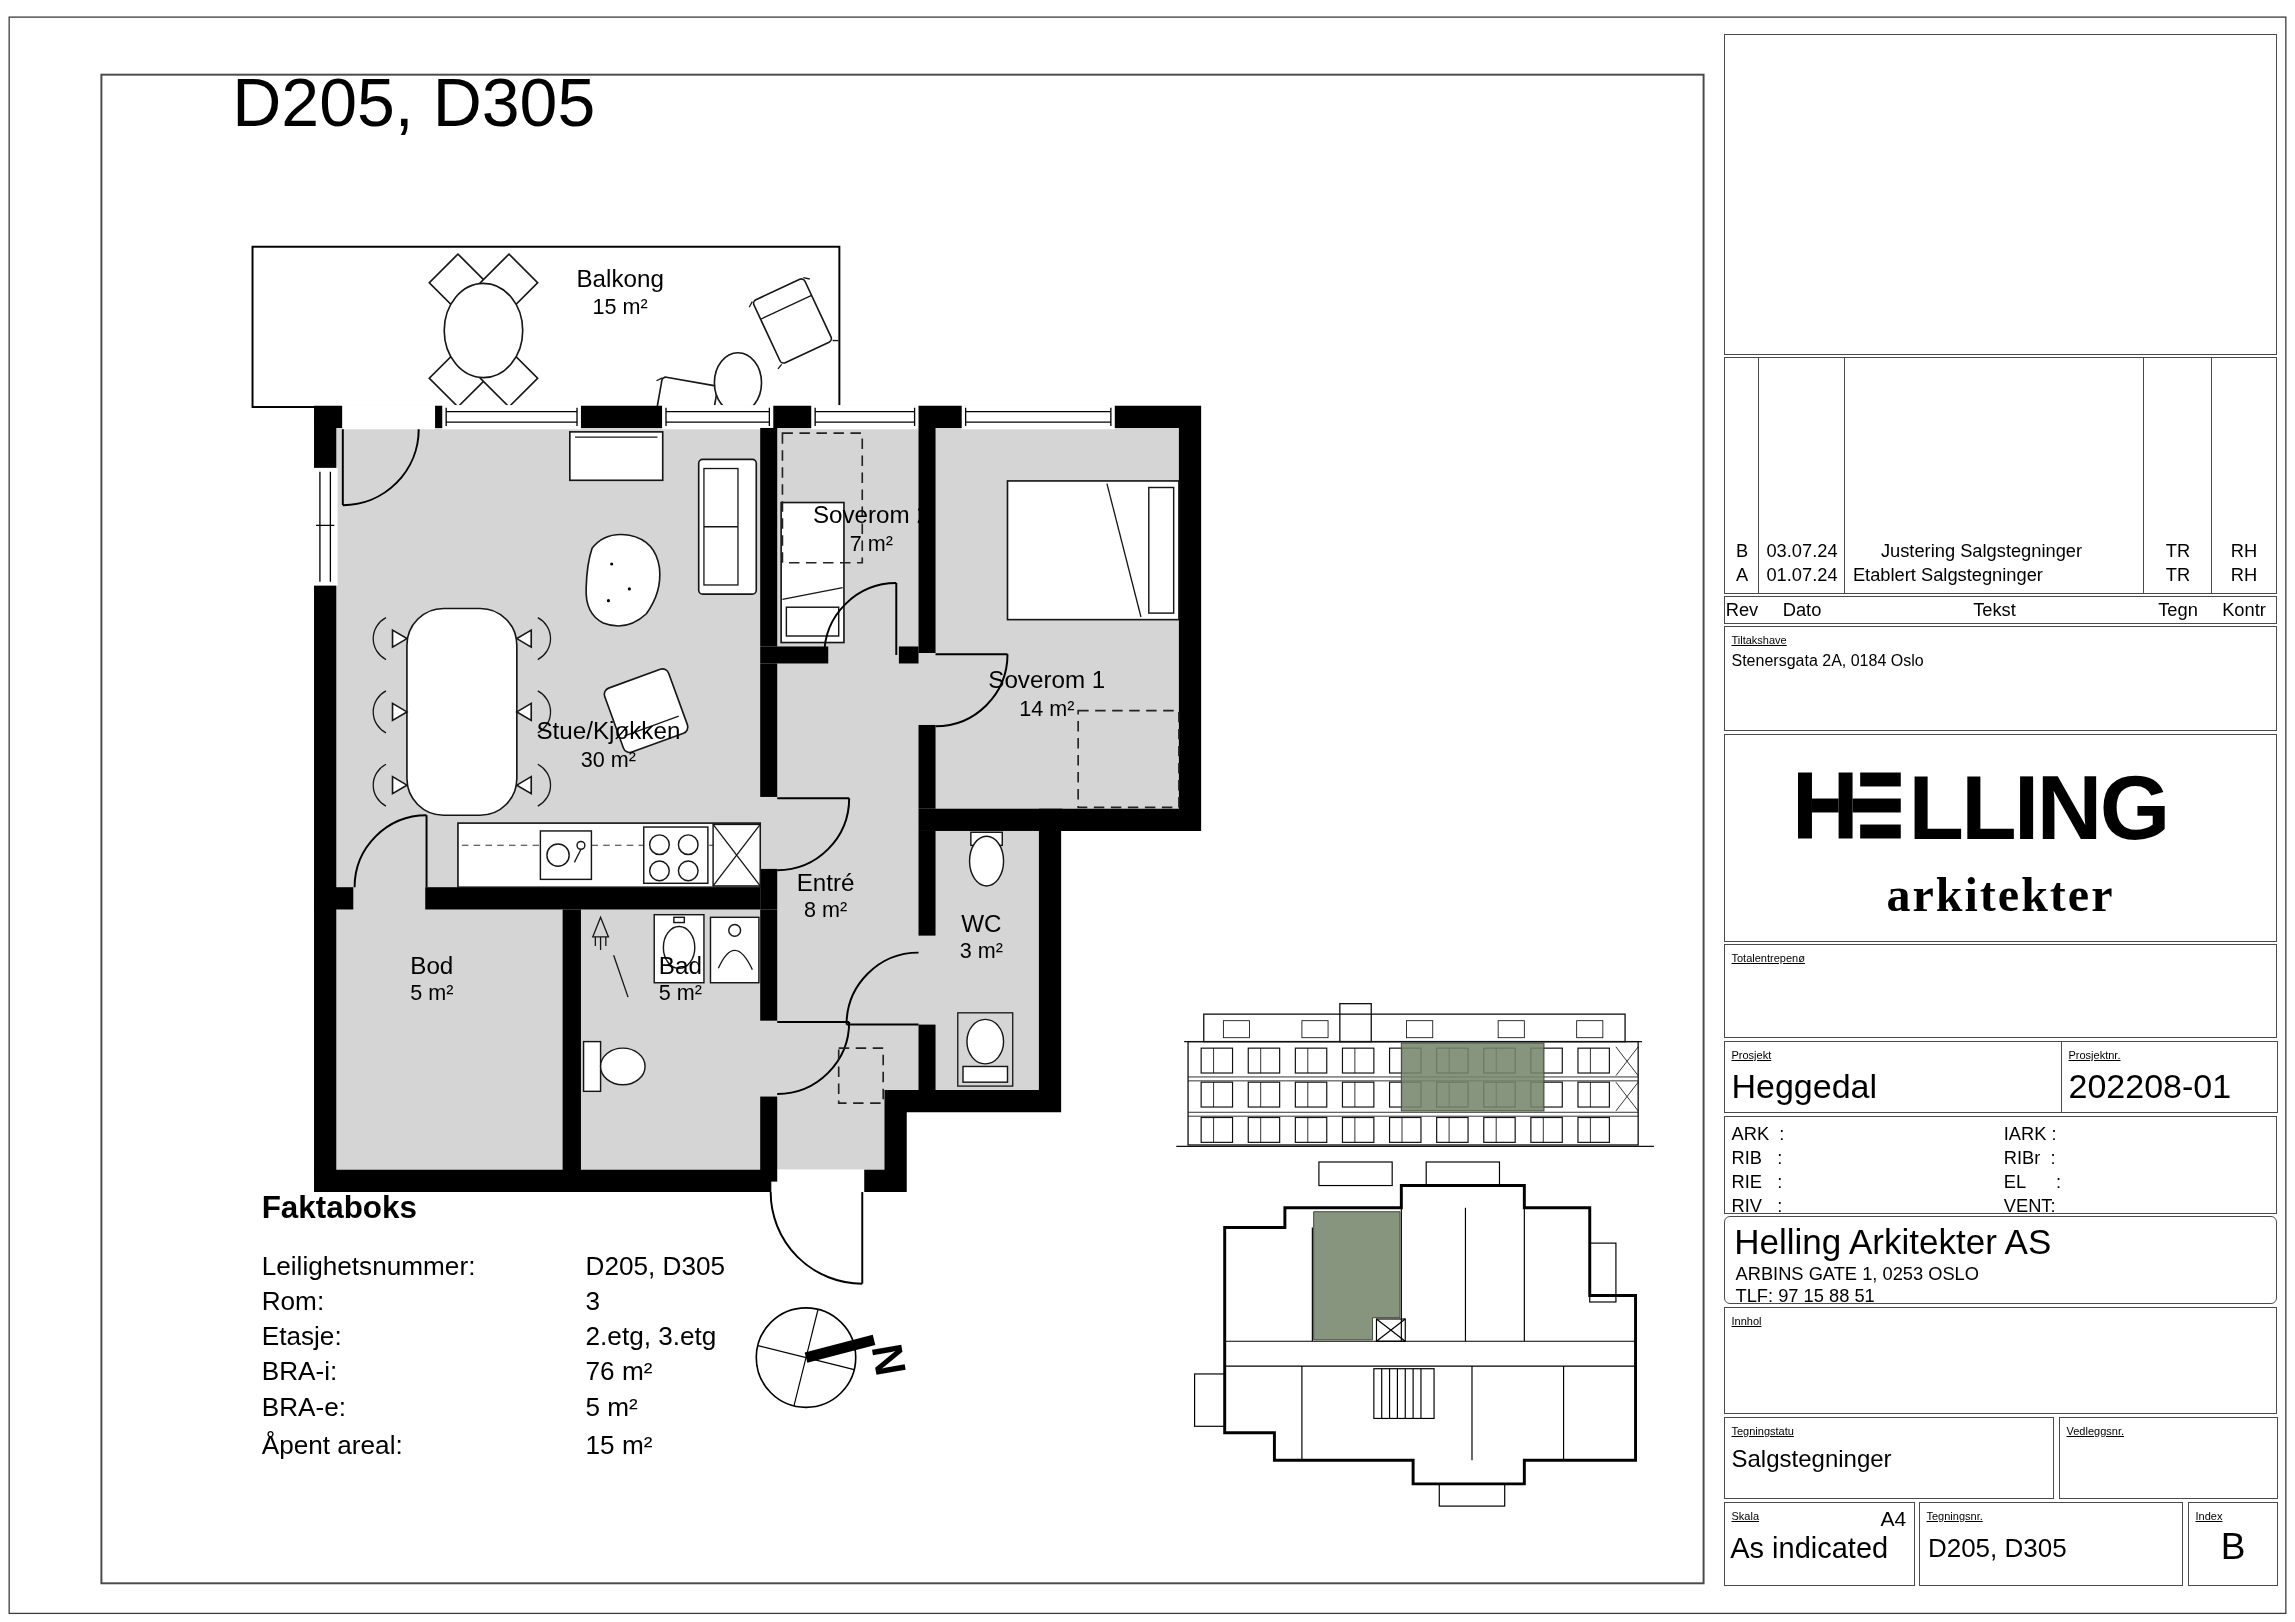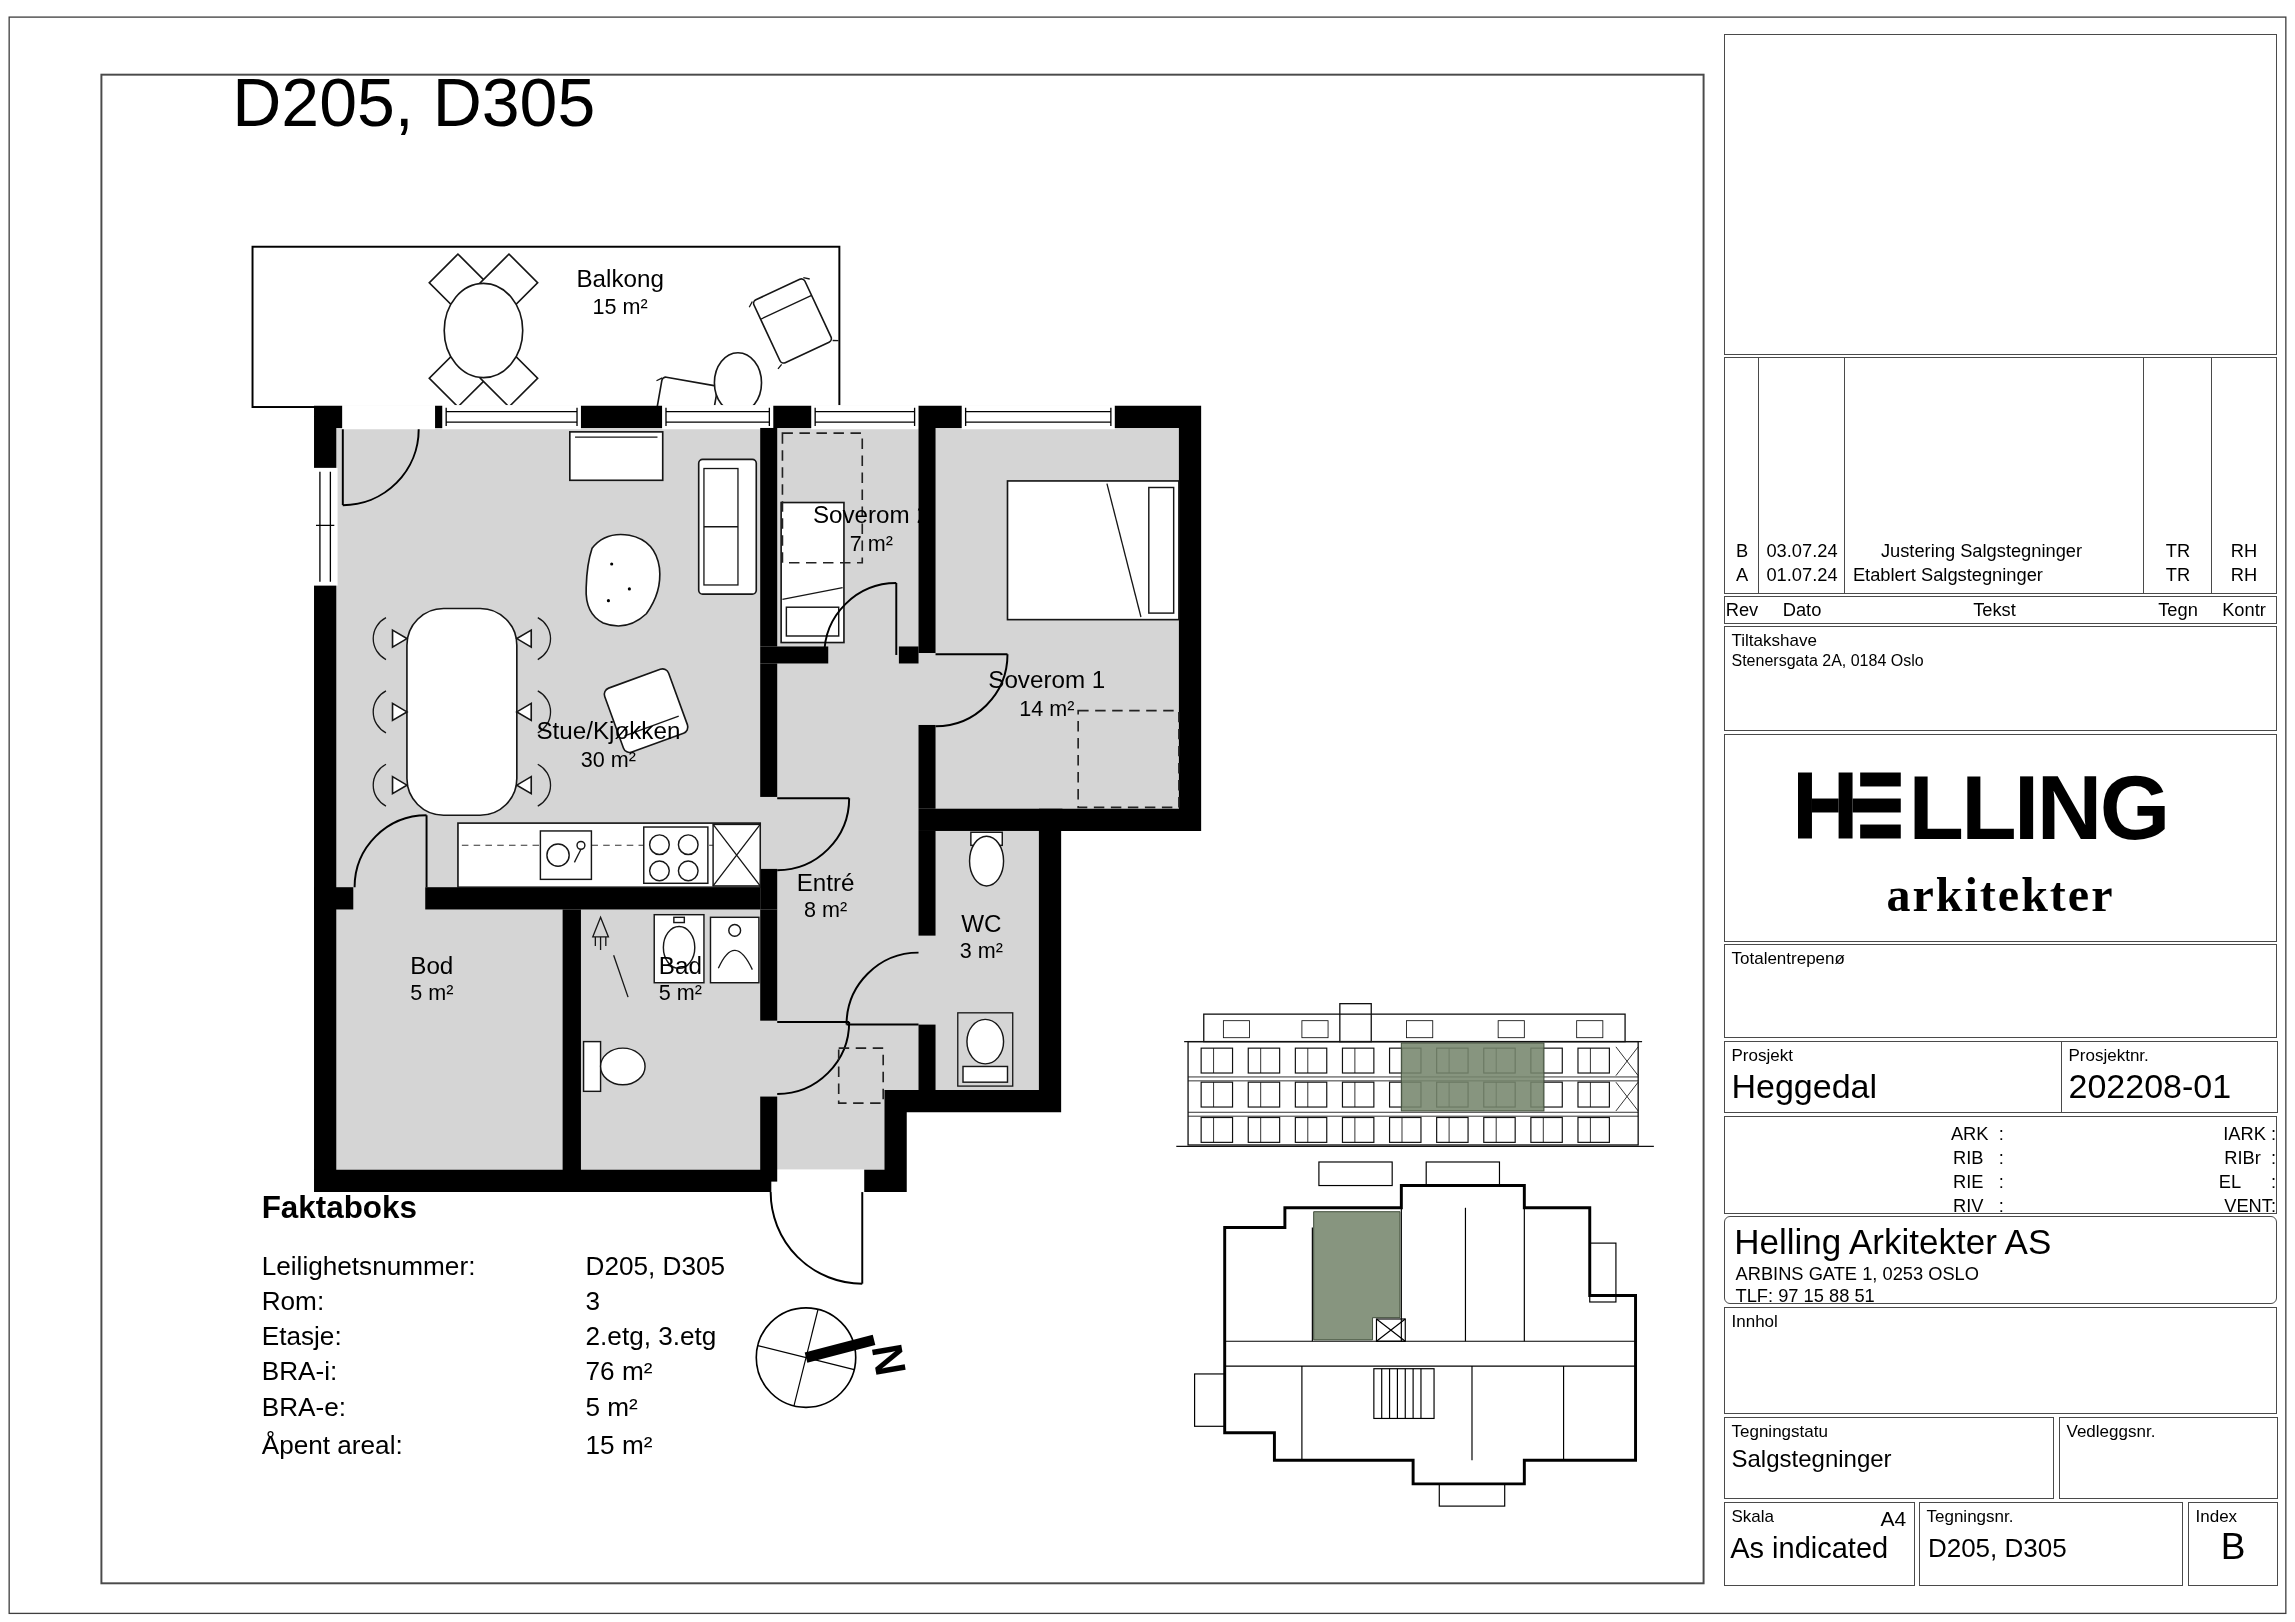--- a/index.html
+++ b/index.html
@@ -25,30 +25,30 @@
   .kpt{fill:none;stroke:#000;stroke-width:1.8;}
   .green{fill:#76866d;fill-opacity:.88;stroke:#3d4a38;stroke-width:1.5;}
   .t-title{font-size:104px;}
   .rname{font-size:37px;text-anchor:middle;}
   .rarea{font-size:33px;text-anchor:middle;}
   .fb-h{font-size:48px;font-weight:bold;}
   .fb{font-size:40px;}
   .north{font-size:66px;font-weight:bold;}
   
   .tb-box{position:absolute;left:1724px;width:553px;border:1.6px solid #4a4a4a;background:#fff;box-sizing:border-box;}
-  .lbl{font-size:17px;line-height:19.6px;padding:3.9px 0 0 6.5px;}
+  .lbl{font-size:11px;line-height:19.6px;padding:3.9px 0 0 6.5px;text-decoration:underline;}
   .rev-grid{display:grid;height:100%;grid-template-columns:34px 86px 1fr 68px 64px;grid-template-rows:1fr 23.6px 23.6px 6.5px;}
   .rev-col{grid-row:1/5;border-right:1.3px solid #4a4a4a;}
   .rev-cell{font-size:18.3px;display:flex;align-items:center;justify-content:center;white-space:nowrap;}
   .rev-cell.left{justify-content:flex-start;padding-left:7.9px;}
   .revh{display:grid;height:100%;grid-template-columns:34px 86px 1fr 68px 64px;align-items:center;font-size:18.3px;text-align:center;}
   .big{font-size:34px;padding:1.3px 0 0 6.5px;}
   .small{font-size:16px;padding:1.3px 0 0 6.5px;}
   .cons{display:flex;font-size:18.3px;line-height:24px;padding:5.2px 0 0 6.5px;white-space:pre;}
-  .cons div{width:50%;text-align:right;}
+  .cons div{width:50%;}
   .logo-wrap{text-align:center;padding-top:31px;}
   .logo-sub{font-family:"Liberation Serif",serif;font-weight:bold;font-size:48px;letter-spacing:2px;margin-top:20px;}
   .skala-head{display:flex;justify-content:space-between;align-items:flex-start;}
   .a4{font-size:21px;padding:3.9px 7.9px 0 0;}
 </style>
 </head>
 <body>
 
 <svg viewBox="0 0 3508 2479" width="2295" height="1622" style="position:absolute;left:0;top:0;">
 

